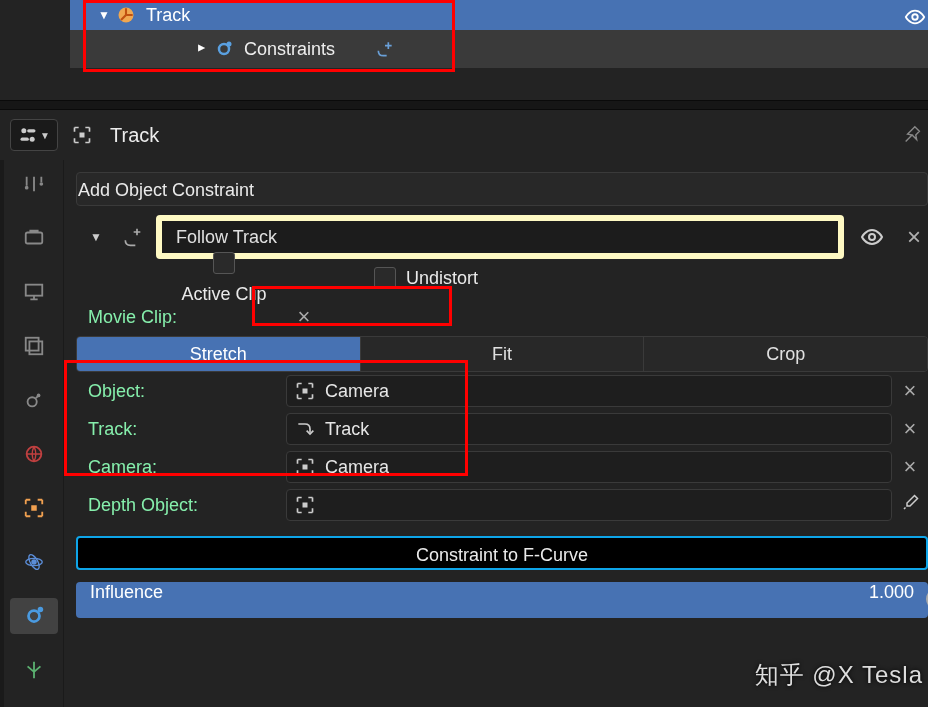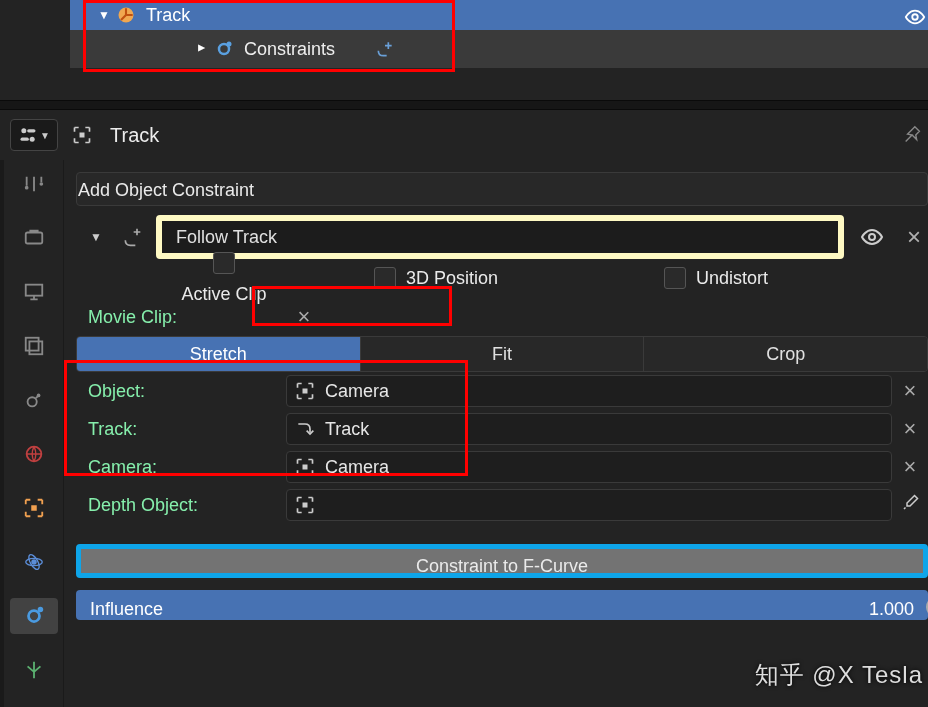--- a/index.html
+++ b/index.html
@@ -55,23 +55,23 @@
 .field-x { width: 36px; text-align: center; color: #aaa; font-size: 22px; }
 
 .highlight1 { position: absolute; top: 126px; left: 188px; width: 200px; height: 40px; border: 3px solid #ff0000; pointer-events: none; z-index: 99; }
 .highlight2 { position: absolute; top: 200px; left: 0px; width: 404px; height: 116px; border: 3px solid #ff0000; pointer-events: none; z-index: 99; }
 
 .tab-row { display: flex; height: 36px; border: 1px solid #3a3a3a; border-radius: 4px; overflow: hidden; }
 .tab { flex: 1; text-align: center; line-height: 34px; background: #282828; color: #e0e0e0; font-size: 18px; border-right: 1px solid #3a3a3a; }
 .tab.active { background: #4772b3; color: #fff; }
 .tab:last-child { border-right: none; }
 
-.action-btn { width: 100%; height: 34px; background: #737373; border: 5px solid #0ea5e9; border-radius: 4px; color: #eaeaea; font-size: 18px; text-align: center; line-height: 34px; margin-top: 20px; }
-
-.slider { width: 100%; height: 30px; background: #4772b3; border-radius: 4px; display: flex; align-items: flex-end; padding: 0 14px; color: #fff; font-size: 18px; margin-top: 12px; position: relative; }
+.action-btn { width: 100%; height: 34px; background: #000000; border: 2px solid #0ea5e9; border-radius: 4px; color: #eaeaea; font-size: 18px; text-align: center; line-height: 34px; margin-top: 12px; }
+
+.slider { width: 100%; height: 36px; background: #4772b3; border-radius: 4px; display: flex; align-items: flex-start; padding: 0 14px; color: #fff; font-size: 18px; margin-top: 12px; position: relative; }
 .slider-val { margin-left: auto; }
 .slider-dot { position: absolute; right: -20px; top: 6px; width: 22px; height: 22px; border-radius: 50%; background: #aaa; display:flex; align-items:center; justify-content:center; color:#333; font-size:18px; }
 
 .watermark { position: absolute; right: 5px; bottom: 16px; color: #ddd; font-size: 24px; text-shadow: 0 0 4px #000; letter-spacing: 1px; font-weight: 500; }
 
 .eye-top { position: absolute; right: 2px; top: 6px; color: #fff; }
 </style>
 </head>
 <body>
 
@@ -212,24 +212,20 @@
           </svg>
         </div>
       <div class="icon-btn" style="font-size:24px;">×</div>
     </div>
 
     <div class="checkbox-row">
       <div class="check-group cg1">
         <div class="checkbox"></div>
         <span class="check-label">Active Clip</span>
       </div>
-      <div class="check-group cg2">
-        <div class="checkbox"></div>
-        <span class="check-label">3D Position</span>
-      </div>
       <div class="check-group">
         <div class="checkbox"></div>
         <span class="check-label">Undistort</span>
       </div>
     </div>
 
     <div class="field-row">
       <div class="field-label">Movie Clip:</div>
       <div class="field-x">×</div>
     </div>

